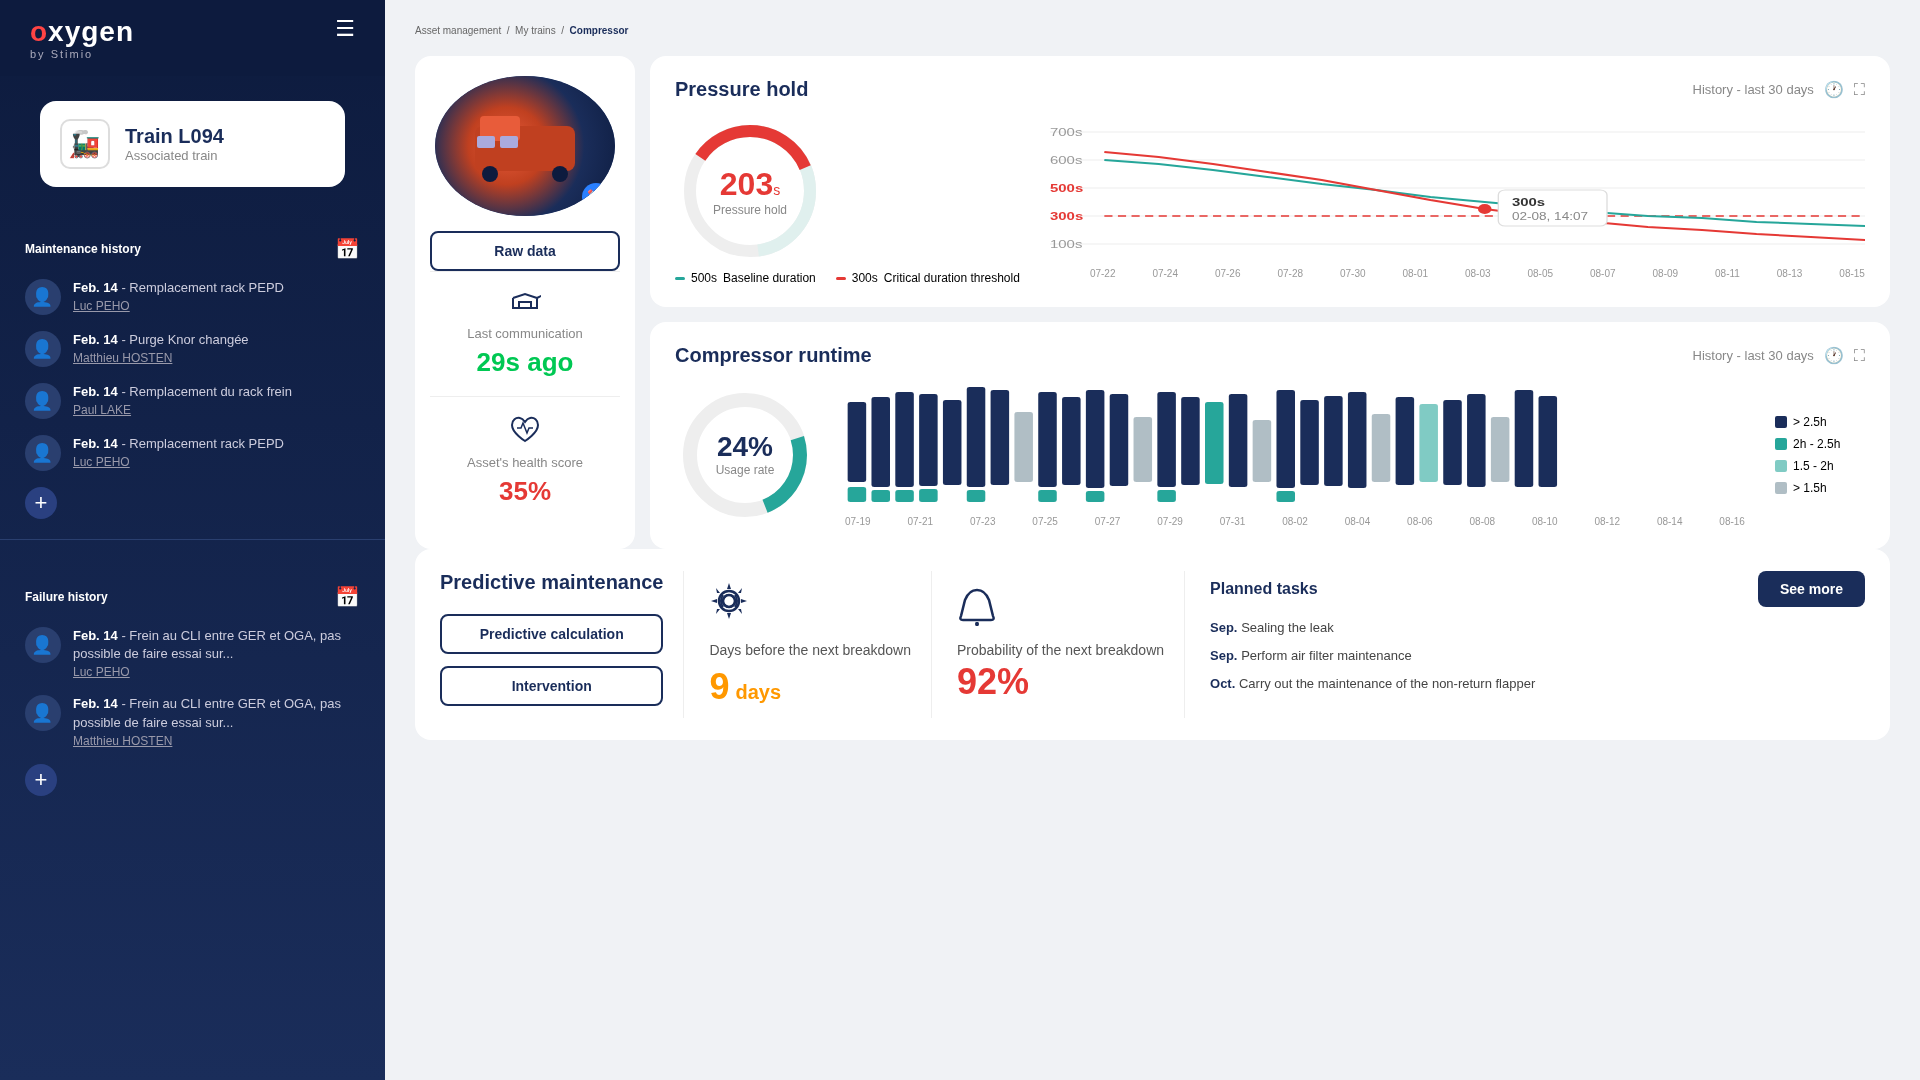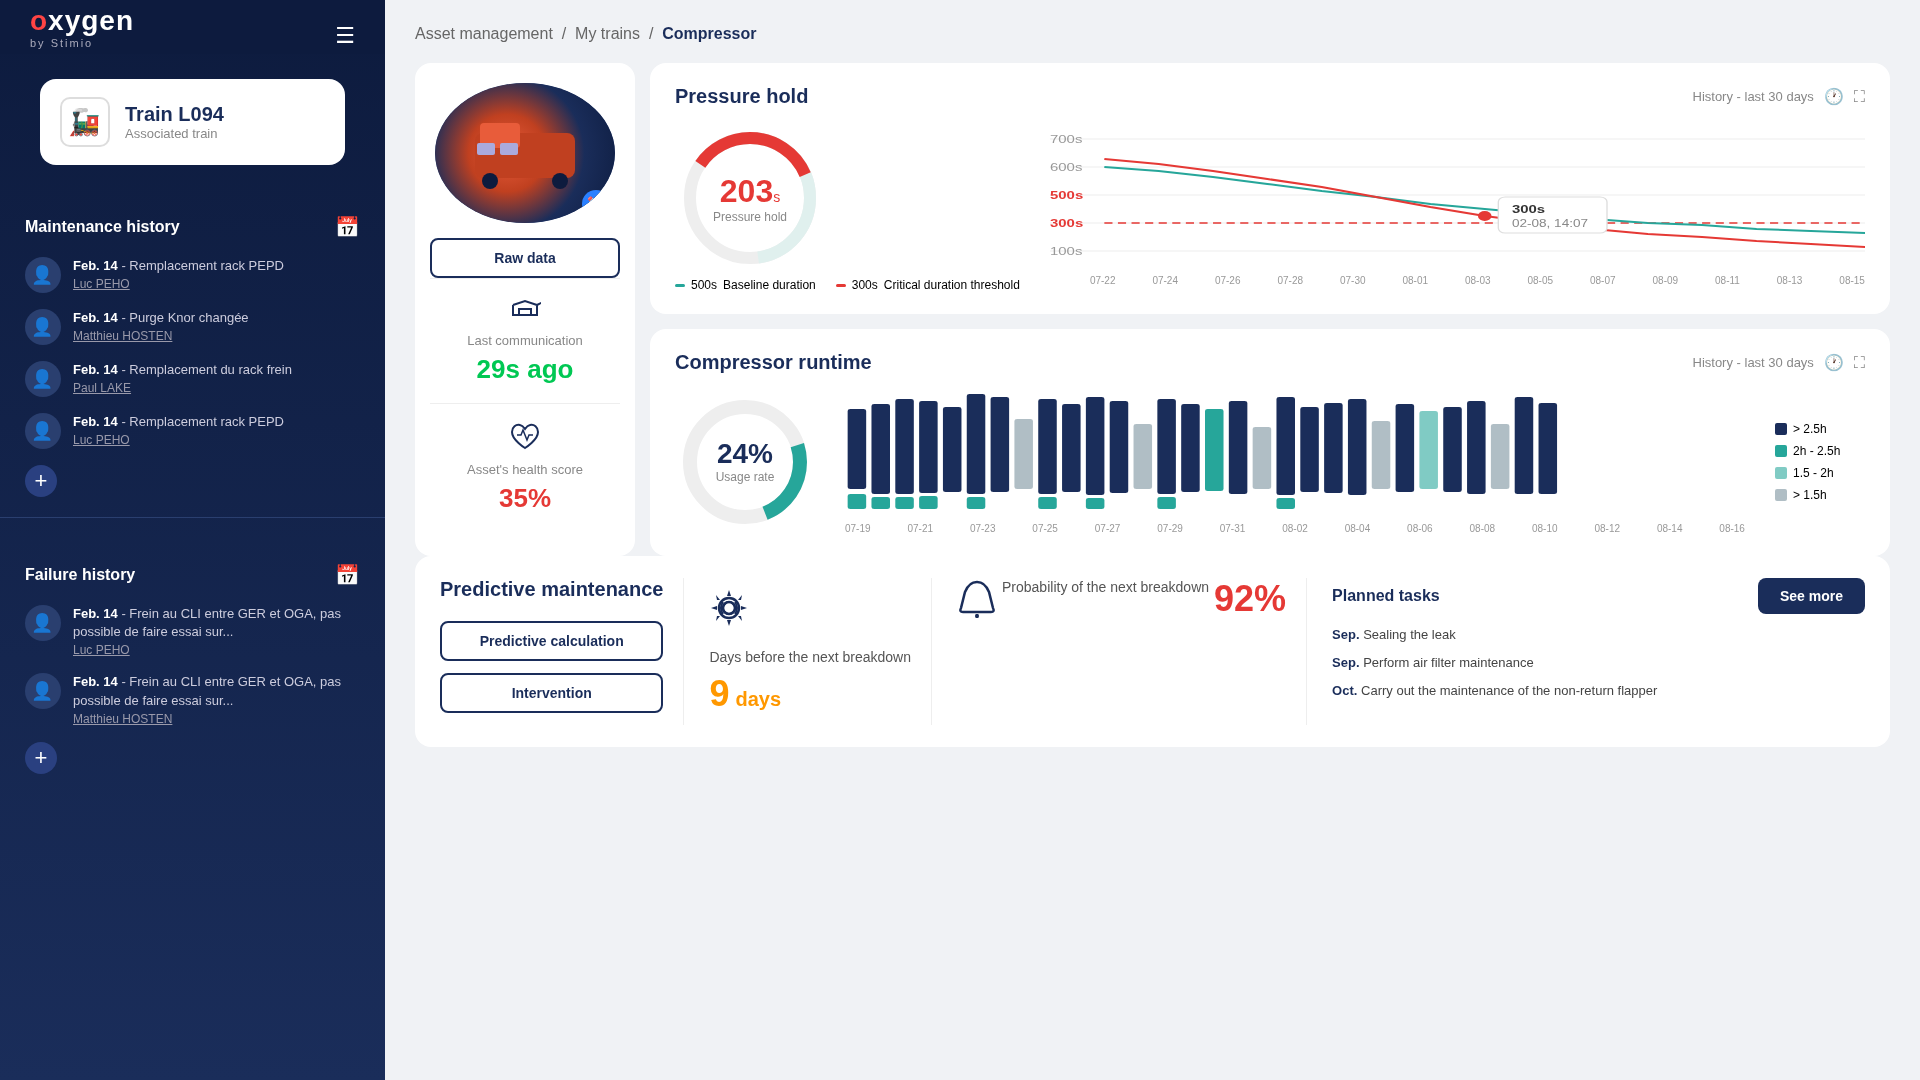--- a/index.html
+++ b/index.html
@@ -10,23 +10,23 @@
       width: 385px;
       min-width: 385px;
       background: linear-gradient(180deg, #0d1b3e 0%, #1a2d5a 100%);
       height: 1080px;
       display: flex;
       flex-direction: column;
       padding: 0;
     }
     .sidebar-header {
       background: #0d1b3e;
-      padding: 5px 30px;
+      padding: 16px 30px;
       display: flex;
-      align-items: flex-end;
+      align-items: flex-start;
       justify-content: space-between;
       gap: 8px;
     }
     .logo {
       display: flex;
       flex-direction: column;
       color: white;
     }
     .logo-text { font-size: 28px; font-weight: 700; letter-spacing: 1px; }
     .logo-text span { color: #ff4444; }
@@ -50,21 +50,21 @@
       font-size: 26px;
     }
     .train-name { font-size: 20px; font-weight: 700; color: #1a2d5a; }
     .train-sub { font-size: 13px; color: #888; }
 
     .sidebar-section { padding: 0 25px; }
     .section-header {
       display: flex; align-items: center; justify-content: space-between;
       margin-bottom: 18px; margin-top: 25px;
     }
-    .section-title { color: white; font-size: 16px; font-weight: 700; }
+    .section-title { color: white; font-size: 12px; font-weight: 700; }
     .calendar-icon { color: #aab; font-size: 20px; cursor: pointer; }
 
     .history-item {
       display: flex; align-items: flex-start; gap: 12px;
       margin-bottom: 16px;
     }
     .avatar {
       width: 36px; height: 36px; border-radius: 50%;
       background: #2a3f6f; display: flex; align-items: center; justify-content: center;
       color: #aac; font-size: 18px; flex-shrink: 0;
@@ -84,21 +84,21 @@
     
     .main-content {
       flex: 1;
       background: #f0f2f5;
       height: 1080px;
       overflow-y: auto;
       padding: 25px 30px;
     }
 
     .breadcrumb {
-      font-size: 16px; color: #666; margin-bottom: 20px;
+      font-size: 10px; color: #666; margin-bottom: 20px;
     }
     .breadcrumb a { color: #666; text-decoration: none; }
     .breadcrumb strong { color: #1a2d5a; font-weight: 700; }
 
     .content-grid {
       display: grid;
       grid-template-columns: 220px 1fr;
       gap: 15px;
     }
 
@@ -201,22 +201,22 @@
       min-width: 200px; display: flex; flex-direction: column; justify-content: center;
       align-items: flex-start; gap: 5px;
     }
     .pred-icon { font-size: 28px; color: #1a2d5a; margin-bottom: 8px; }
     .pred-label { font-size: 14px; color: #555; line-height: 1.4; }
     .pred-days { font-size: 36px; font-weight: 800; color: #ff9800; }
     .pred-days-unit { font-size: 20px; font-weight: 700; color: #ff9800; }
 
     .predictive-mid2 {
       border-left: 1px solid #eee; padding-left: 25px;
-      min-width: 180px; display: flex; flex-direction: row; justify-content: center;
-      align-items: flex-start; gap: 5px;
+      min-width: 180px; display: flex; flex-direction: column; justify-content: center;
+      align-items: flex-start; 
     }
     .pred-prob { font-size: 36px; font-weight: 800; color: #e53935; }
 
     .predictive-right {
       border-left: 1px solid #eee; padding-left: 25px;
       flex: 1;
     }
     .tasks-header { display: flex; align-items: center; justify-content: space-between; margin-bottom: 12px; }
     .tasks-title { font-size: 16px; font-weight: 700; color: #1a2d5a; }
     .see-more-btn {

